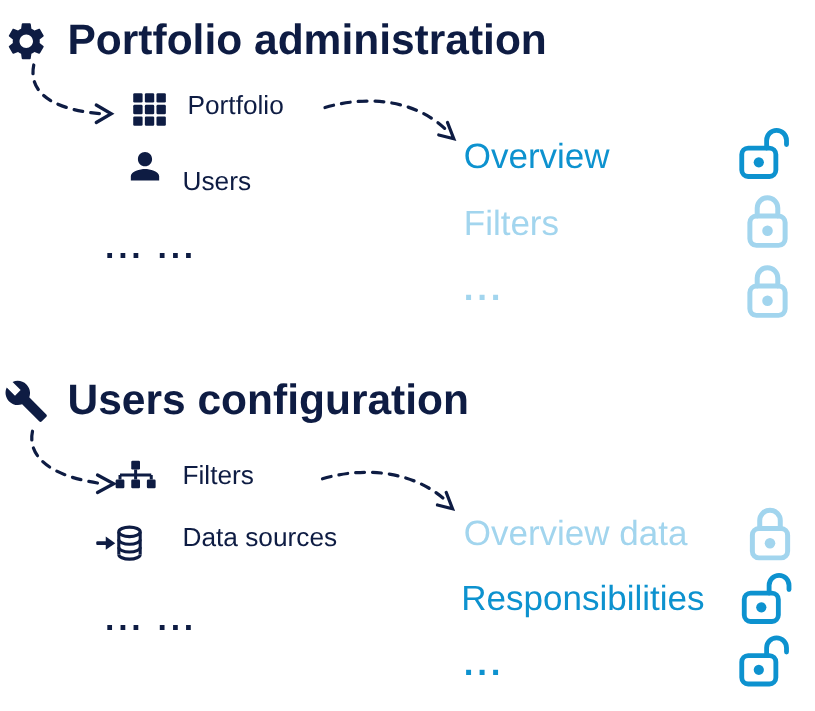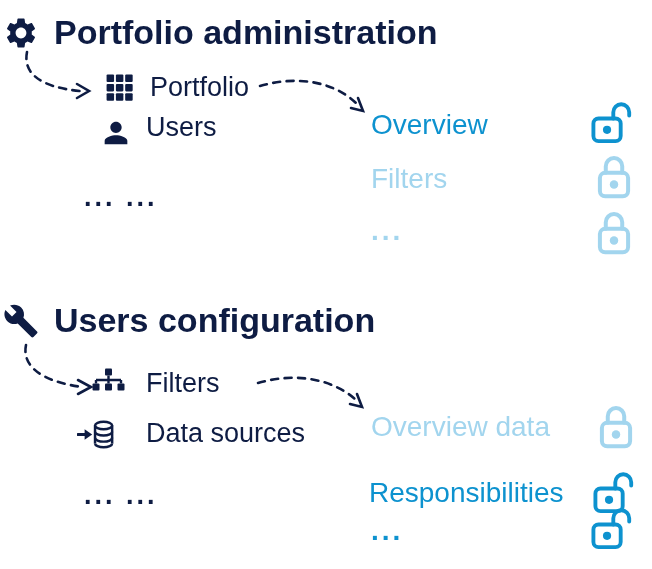--- a/index.html
+++ b/index.html
@@ -16,21 +16,21 @@
     color:var(--navy);
     overflow:hidden;
   }
   .abs{position:absolute;}
   .hdr{
     display:flex;align-items:center;gap:15px;
     font-weight:bold;font-size:34px;color:var(--navy);
     white-space:nowrap;
   }
   .item-label{
-    font-size:27px;color:var(--navy);white-space:nowrap;line-height:1.1;
+    font-size:21px;color:var(--navy);white-space:nowrap;line-height:1.1;
   }
   .dots{
     font-size:27px;font-weight:bold;letter-spacing:3px;line-height:1;
     white-space:nowrap;
   }
   .dots.navy{color:var(--navy);}
   .page-row{position:absolute;left:368px;width:280px;height:52px;}
   .page-row .page-label{
     position:absolute;left:3px;top:10px;
     font-size:28px;white-space:nowrap;line-height:1.1;
@@ -87,21 +87,21 @@
       <rect x="2" y="16.4" width="5.8" height="5.8" rx="0.8"></rect>
         <rect x="9.2" y="16.4" width="5.8" height="5.8" rx="0.8"></rect>
         <rect x="16.4" y="16.4" width="5.8" height="5.8" rx="0.8"></rect>
     </g>
   </svg>
   <div class="abs item-label" style="left:150px;top:73px;">Portfolio</div>
 
   <svg class="abs" style="left:99px;top:116px;" width="34" height="34" viewBox="0 0 24 24">
     <path fill="currentColor" d="M12 12c2.21 0 4-1.79 4-4s-1.79-4-4-4-4 1.79-4 4 1.79 4 4 4zm0 1.5c-2.67 0-8 1.34-8 4V20h16v-2.5c0-2.66-5.33-4-8-4z"></path>
   </svg>
-  <div class="abs item-label" style="left:146px;top:113px;">Users</div>
+  <div class="abs item-label" style="left:146px;top:134px;">Users</div>
 
   <div class="abs dots navy" style="left:84px;top:184px;">... ...</div>
 
   <div class="page-row state-unlocked" style="top:100px;">
     <span class="page-label">Overview</span>
     <svg class="lock" style="right:8px;top:0;" width="50" height="46" viewBox="0 0 44 40">
       <rect x="3" y="16" width="24" height="20" rx="4.5" fill="none" stroke="currentColor" stroke-width="3.4"></rect>
       <circle cx="15" cy="26" r="3.6" fill="currentColor"></circle>
       <path d="M 20.5,16 V 10.5 A 7,7 0 0 1 34.5,10.5 V 13.5" fill="none" stroke="currentColor" stroke-width="3.4" stroke-linecap="round"></path>
     </svg>
@@ -154,21 +154,21 @@
 
   <div class="page-row state-locked" style="top:402px;">
     <span class="page-label">Overview data</span>
     <svg class="lock" style="right:12px;top:2px;" width="40" height="47" viewBox="0 0 34 40">
       <path d="M 10,16 V 10.5 A 7,7 0 0 1 24,10.5 V 16" fill="none" stroke="currentColor" stroke-width="3.4" stroke-linecap="round"></path>
       <rect x="5" y="16" width="24" height="20" rx="4.5" fill="none" stroke="currentColor" stroke-width="3.4"></rect>
       <circle cx="17" cy="26" r="3.6" fill="currentColor"></circle>
     </svg>
   </div>
 
-  <div class="page-row state-unlocked" style="top:468px;text-align:right;">
+  <div class="page-row state-unlocked" style="top:454px;text-align:right;">
     <span class="page-label" style="left:1px;">Responsibilities</span>
     <svg class="lock" style="right:6px;top:2px;" width="50" height="46" viewBox="0 0 44 40">
       <rect x="3" y="16" width="24" height="20" rx="4.5" fill="none" stroke="currentColor" stroke-width="3.4"></rect>
       <circle cx="15" cy="26" r="3.6" fill="currentColor"></circle>
       <path d="M 20.5,16 V 10.5 A 7,7 0 0 1 34.5,10.5 V 13.5" fill="none" stroke="currentColor" stroke-width="3.4" stroke-linecap="round"></path>
     </svg>
   </div>
 
   <div class="page-row state-unlocked" style="top:504px;">
     <span class="page-label dots" style="top:12px;">...</span>

